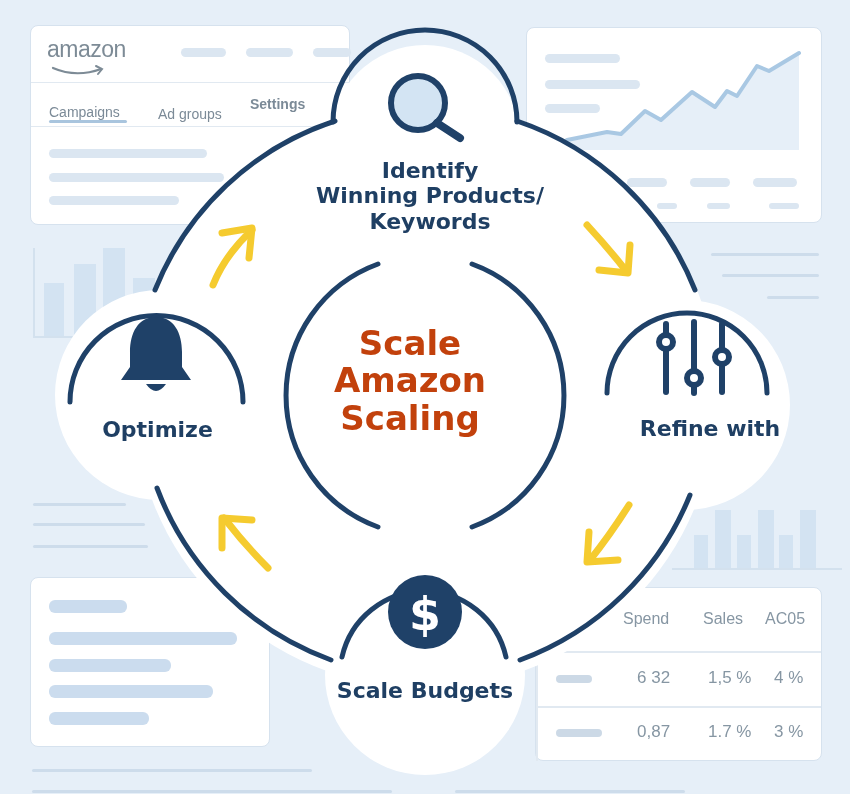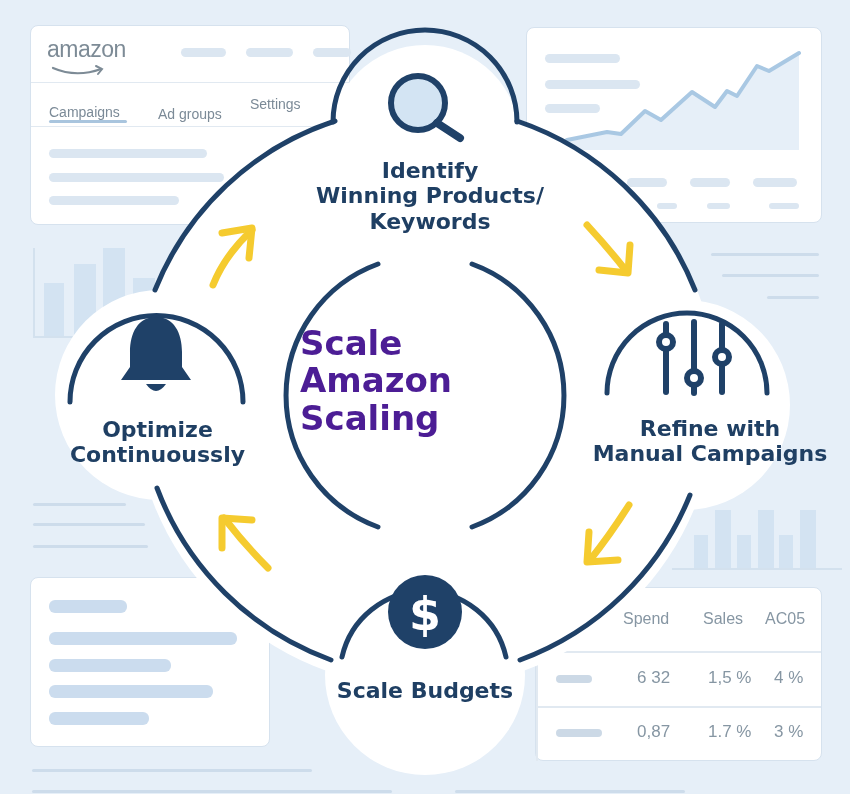--- a/index.html
+++ b/index.html
@@ -38,40 +38,40 @@
   .label {
     position: absolute;
     color: #1f3f63;
     font-family: "DejaVu Sans", sans-serif;
     font-weight: bold;
     text-align: center;
     line-height: 1.15;
   }
   .center-title {
     position: absolute; left: 300px; top: 325px; width: 220px;
-    color: #4c1d95; font-family: "DejaVu Sans", sans-serif; font-weight: bold;
-    font-size: 34px; line-height: 1.1; 
+    color: #c2410c; font-family: "DejaVu Sans", sans-serif; font-weight: bold;
+    font-size: 34px; line-height: 1.1; text-align: center;
   }
 </style>
 </head>
 <body>
 
 <div class="card" style="left:30px; top:25px; width:320px; height:200px;">
   <div class="logo">amazon</div>
   <svg class="abs" style="left:20px; top:38px;" width="60" height="14" viewBox="0 0 60 14">
     <path d="M2 4 Q25 14 50 5" stroke="#7d8b96" stroke-width="2.2" fill="none" stroke-linecap="round"></path>
     <path d="M45 2 L51 5 L47 10" stroke="#7d8b96" stroke-width="2" fill="none" stroke-linecap="round"></path>
   </svg>
   <div class="pill" style="left:150px; top:22px; width:45px;"></div>
   <div class="pill" style="left:215px; top:22px; width:47px;"></div>
   <div class="pill" style="left:282px; top:22px; width:38px;"></div>
   <div class="abs" style="left:0; top:56px; width:318px; height:1px; background:#e1e9f1;"></div>
   <div class="tab" style="left:18px; top:70px;margin-top:8px;">Campaigns</div>
   <div class="tab" style="left:127px; top:70px;margin-top:10px;">Ad groups</div>
-  <div class="tab" style="left:219px; top:70px;">Settings</div>
+  <div class="tab" style="left:219px; top:70px;font-weight:bold;">Settings</div>
   <div class="abs" style="left:18px; top:94px; width:78px; height:3px; background:#a9c5de; border-radius:2px;"></div>
   <div class="abs" style="left:0; top:100px; width:318px; height:1px; background:#e1e9f1;"></div>
   <div class="pill" style="left:18px; top:123px; width:158px;"></div>
   <div class="pill" style="left:18px; top:147px; width:175px;"></div>
   <div class="pill" style="left:18px; top:170px; width:130px;"></div>
 </div>
 
 <div class="card" style="left:526px; top:27px; width:296px; height:196px;">
   <div class="pill" style="left:18px; top:26px; width:75px;"></div>
   <div class="pill" style="left:18px; top:52px; width:95px;"></div>
@@ -216,29 +216,27 @@
 </svg>
 
 <div class="label" style="left:300px; top:158px; width:260px; font-size:22px;">
   <div>Identify</div>
   <div>Winning Products/</div>
   <div>Keywords</div>
 </div>
 
 <div class="label" style="left:590px; top:416px; width:240px; font-size:22px;">
   <div>Refine with</div>
-  <div>Manual Campaigns</div>
 </div>
 
 <div class="label" style="left:310px; top:678px; width:230px; font-size:22px;">
   <div>Scale Budgets</div>
 </div>
 
 <div class="label" style="left:55px; top:417px; width:205px; font-size:22px;">
   <div>Optimize</div>
-  <div>Continuoussly</div>
 </div>
 
 <div class="center-title">
   <div>Scale</div>
   <div>Amazon</div>
   <div>Scaling</div>
 </div>
 
 </body></html>

